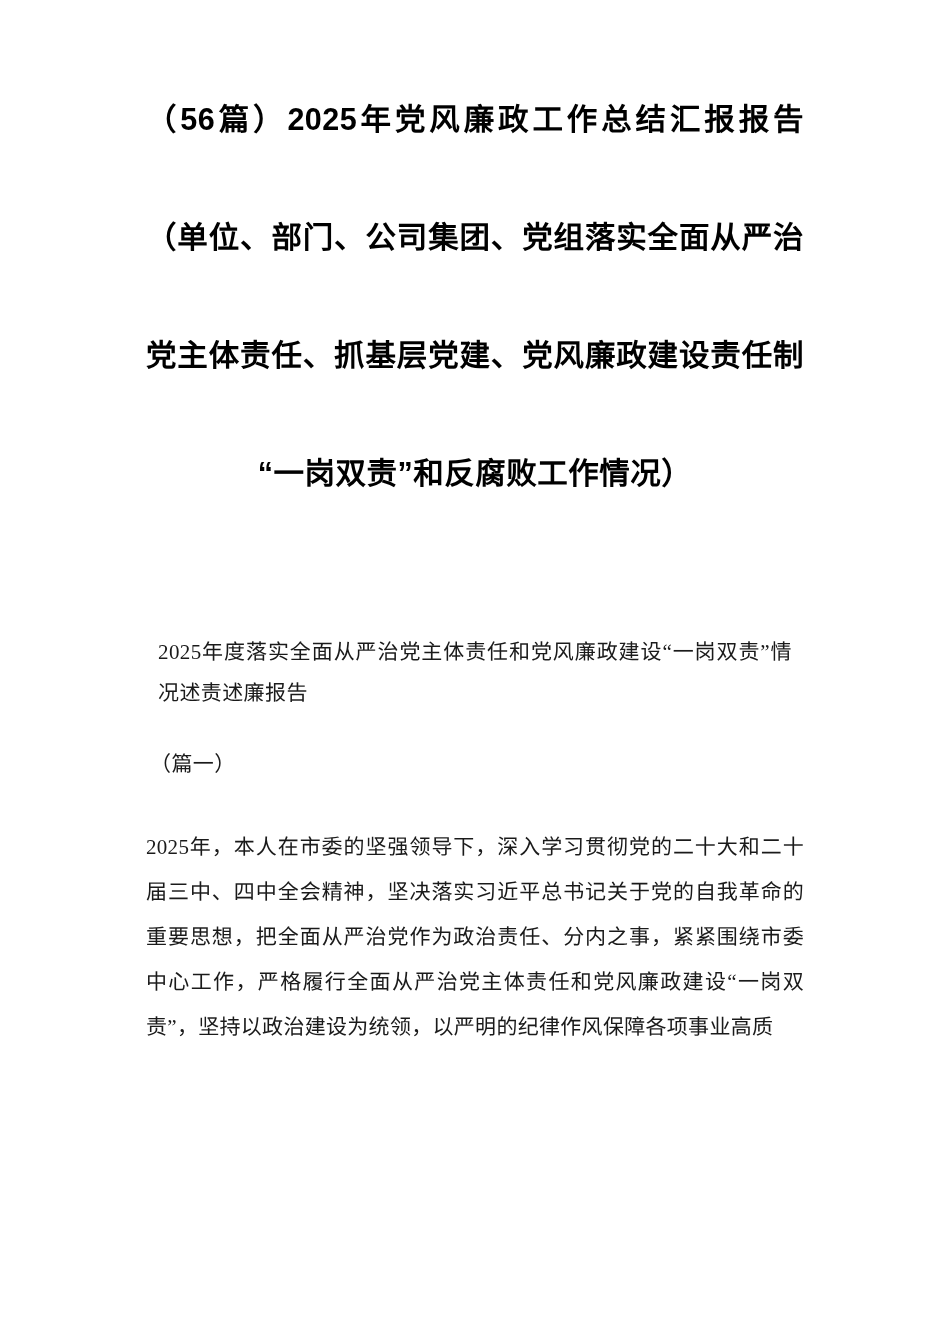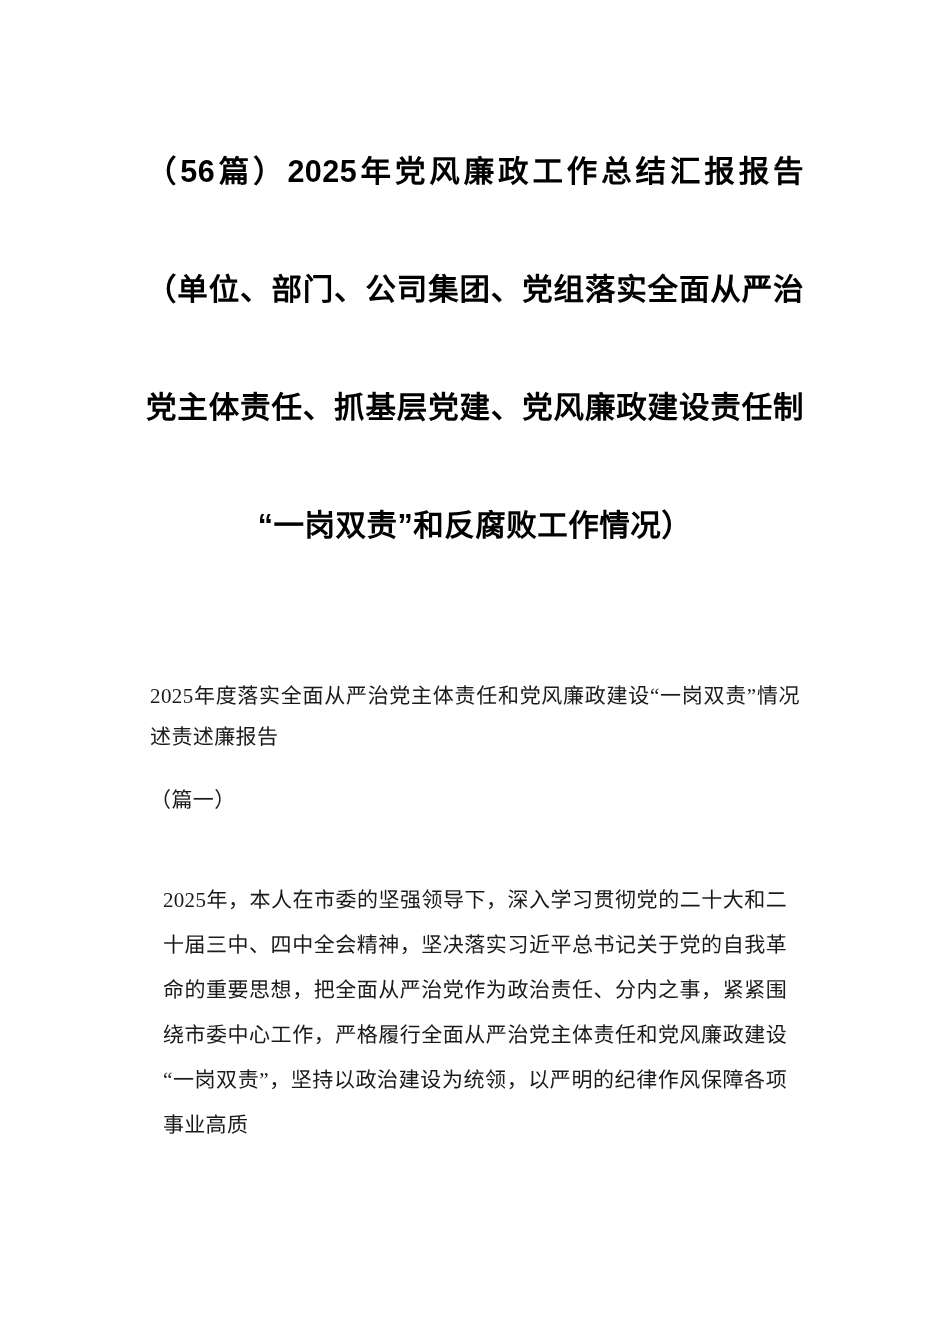--- a/index.html
+++ b/index.html
@@ -17,54 +17,54 @@
   .page {
     position: relative;
     width: 950px;
     height: 1344px;
     background: #ffffff;
     box-sizing: border-box;
     padding: 0 146px;
   }
   .doc-title {
     margin: 0;
-    padding-top: 112px;
+    padding-top: 60px;
     font-family: "Liberation Sans", "DejaVu Sans", sans-serif;
     font-size: 30.5px;
     font-weight: bold;
     line-height: 118px;
     letter-spacing: 0.5px;
     text-align: justify;
     text-align-last: center;
     color: #000000;
   }
   .spacer-after-title {
     height: 88px;
   }
   .subtitle {
-    margin: 4px;
+    margin: 12px;
     font-size: 21px;
     line-height: 41px;
     letter-spacing: 0.4px;
     text-align: justify;
     color: #1a1a1a;
   }
   .piece-label {
     margin: 4px;
     padding-top: 18px;
     font-size: 21px;
     line-height: 41px;
     letter-spacing: 0.4px;
     color: #1a1a1a;
   }
   .body-gap {
     height: 36px;
   }
   .body-para {
-    margin: 17px;
+    margin: 0;
     font-size: 21px;
     line-height: 45px;
     letter-spacing: 0.3px;
     text-align: justify;
     color: #1a1a1a;
     text-indent: 0;
   }
 </style>
 </head>
 <body>

